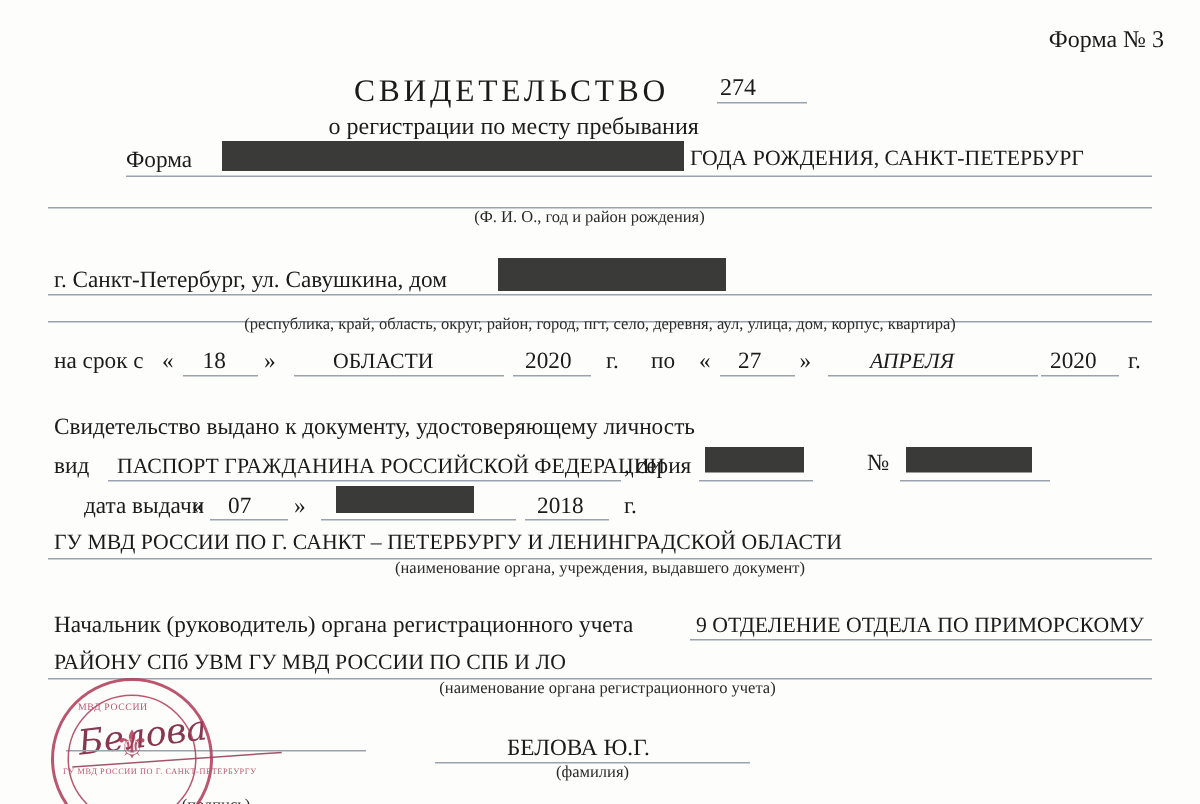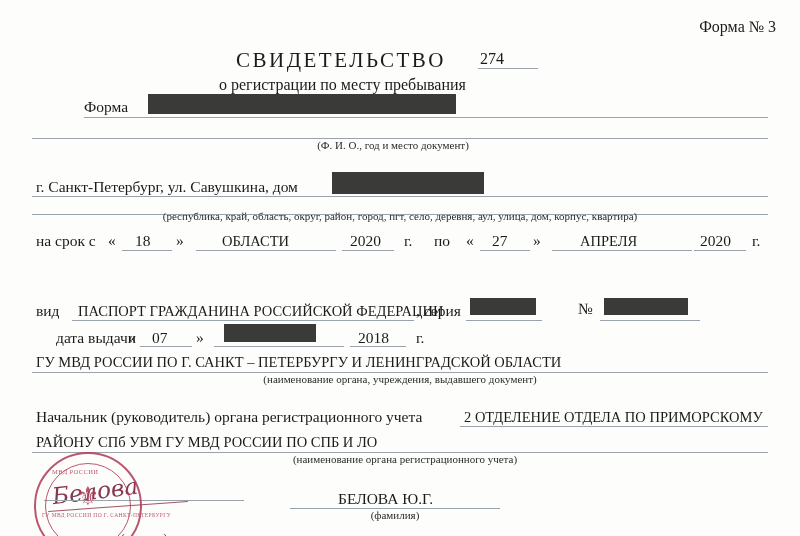--- a/index.html
+++ b/index.html
@@ -107,24 +107,25 @@
 
   <div class="txt form-no">Форма № 3</div>
 
   <div class="txt title-main">СВИДЕТЕЛЬСТВО</div>
   <div class="txt title-num">274</div>
   <div class="line" style="left:478px; top:68px; width:60px;"></div>
   <div class="txt title-sub">о регистрации по месту пребывания</div>
 
   <div class="txt lbl" style="top:98px; left:84px;">Форма</div>
   <div class="redact" style="left:148px; top:94px; width:308px; height:20px;"></div>
+  <div class="txt caps" style="top:98px; left:460px;">ГОДА РОЖДЕНИЯ, САНКТ-ПЕТЕРБУРГ</div>
   <div class="line" style="left:84px; top:117px; width:684px;"></div>
 
   <div class="line" style="left:32px; top:138px; width:736px;"></div>
-  <div class="txt small-center" style="top:139px; left:243px; width:300px;">(Ф. И. О., год и место документ)</div>
+  <div class="txt small-center" style="top:139px; left:243px; width:300px;">(Ф. И. О., год и район рождения)</div>
 
 
   <div class="txt lbl" style="top:178px; left:36px;">г. Санкт-Петербург, ул. Савушкина, дом</div>
   <div class="redact" style="left:332px; top:172px; width:152px; height:22px;"></div>
   <div class="line" style="left:32px; top:196px; width:736px;"></div>
   <div class="line" style="left:32px; top:214px; width:736px;"></div>
   <div class="txt small-center" style="top:210px; left:150px; width:500px;">(республика, край, область, округ, район, город, пгт, село, деревня, аул, улица, дом, корпус, квартира)</div>
 
   <div class="txt lbl" style="top:232px; left:36px;">на срок с</div>
   <div class="txt lbl" style="top:232px; left:108px;">«</div>
@@ -134,26 +135,27 @@
   <div class="txt caps" style="top:233px; left:222px;">ОБЛАСТИ</div>
   <div class="line" style="left:196px; top:250px; width:140px;"></div>
   <div class="txt lbl" style="top:232px; left:350px;">2020</div>
   <div class="line" style="left:342px; top:250px; width:52px;"></div>
   <div class="txt lbl" style="top:232px; left:404px;">г.</div>
   <div class="txt lbl" style="top:232px; left:434px;">по</div>
   <div class="txt lbl" style="top:232px; left:466px;">«</div>
   <div class="txt lbl" style="top:232px; left:492px;">27</div>
   <div class="line" style="left:480px; top:250px; width:50px;"></div>
   <div class="txt lbl" style="top:232px; left:533px;">»</div>
-  <div class="txt caps" style="top:233px; left:580px;">АПРЕЛЯ</div>
+  <div class="txt caps" style="top:233px; left:580px;font-style:italic;">АПРЕЛЯ</div>
   <div class="line" style="left:552px; top:250px; width:140px;"></div>
   <div class="txt lbl" style="top:232px; left:700px;">2020</div>
   <div class="line" style="left:694px; top:250px; width:52px;"></div>
   <div class="txt lbl" style="top:232px; left:752px;">г.</div>
 
+  <div class="txt lbl" style="top:276px; left:36px;">Свидетельство выдано к документу, удостоверяющему личность</div>
 
   <div class="txt lbl" style="top:302px; left:36px;">вид</div>
   <div class="txt caps" style="top:303px; left:78px;">ПАСПОРТ ГРАЖДАНИНА РОССИЙСКОЙ ФЕДЕРАЦИИ</div>
   <div class="line" style="left:72px; top:320px; width:342px;"></div>
   <div class="txt lbl" style="top:302px; left:416px;">, серия</div>
   <div class="redact" style="left:470px; top:298px; width:66px; height:17px;"></div>
   <div class="line" style="left:466px; top:320px; width:76px;"></div>
 
   <div class="txt lbl" style="top:300px; left:578px;">№</div>
   <div class="redact" style="left:604px; top:298px; width:84px; height:17px;"></div>
@@ -168,21 +170,21 @@
   <div class="line" style="left:214px; top:346px; width:130px;"></div>
   <div class="txt lbl" style="top:329px; left:358px;">2018</div>
   <div class="line" style="left:350px; top:346px; width:56px;"></div>
   <div class="txt lbl" style="top:329px; left:416px;">г.</div>
 
   <div class="txt caps" style="top:354px; left:36px;">ГУ  МВД  РОССИИ  ПО  Г. САНКТ – ПЕТЕРБУРГУ  И  ЛЕНИНГРАДСКОЙ  ОБЛАСТИ</div>
   <div class="line" style="left:32px; top:372px; width:736px;"></div>
   <div class="txt small-center" style="top:373px; left:250px; width:300px;">(наименование органа, учреждения, выдавшего документ)</div>
 
   <div class="txt lbl" style="top:408px; left:36px;">Начальник (руководитель) органа регистрационного учета</div>
-  <div class="txt caps" style="top:409px; left:464px;">2 ОТДЕЛЕНИЕ ОТДЕЛА  ПО ПРИМОРСКОМУ</div>
+  <div class="txt caps" style="top:409px; left:464px;">9 ОТДЕЛЕНИЕ ОТДЕЛА  ПО ПРИМОРСКОМУ</div>
   <div class="line" style="left:460px; top:426px; width:308px;"></div>
   <div class="txt caps" style="top:434px; left:36px;">РАЙОНУ СПб УВМ  ГУ  МВД РОССИИ  ПО СПБ  И  ЛО</div>
   <div class="line" style="left:32px; top:452px; width:736px;"></div>
   <div class="txt small-center" style="top:453px; left:280px; width:250px;">(наименование органа регистрационного учета)</div>
 
   <div class="handwrite" style="left:52px; top:478px;">Белова</div>
   <div class="hw-line" style="left:48px; top:506px; width:140px;"></div>
   <div class="line" style="left:44px; top:500px; width:200px;"></div>
   <div class="txt small-center" style="top:495px; left:104px; width:80px;margin-top:36px;">(подпись)</div>
 

